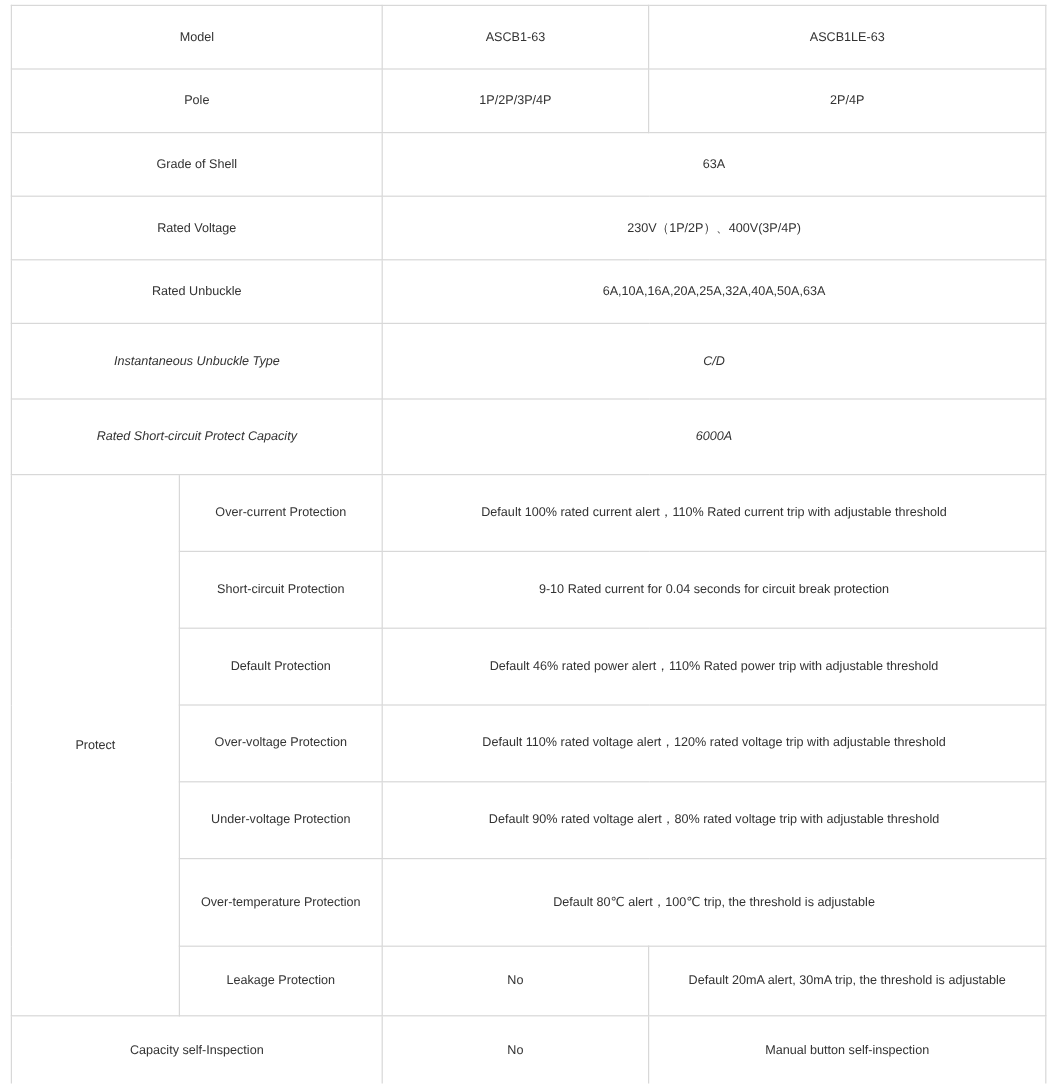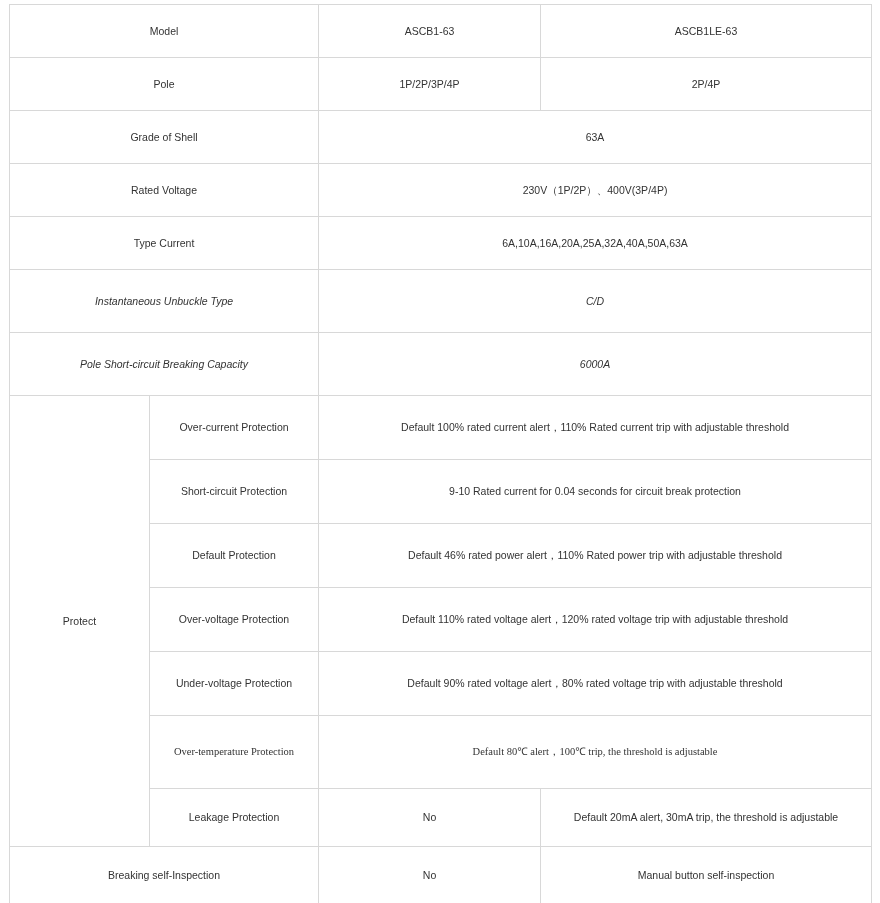--- a/index.html
+++ b/index.html
@@ -38,21 +38,21 @@
   }
   
   col.c-label-a { width: 140px; }
   col.c-label-b { width: 169px; }
   col.c-val-1   { width: 222px; }
   col.c-val-2   { width: 331px; }
 
   tr.r-h53 td { height: 53px; }
   tr.r-h63 td { height: 63px; font-style: italic; }
   tr.r-h64 td { height: 64px; }
-  tr.r-h73 td { height: 73px; font-family: Liberation Serif, serif; }
+  tr.r-h73 td { height: 73px; }
   tr.r-h58 td { height: 58px; text-align: center; }
 
   td.cell-label {
     color: #333333;
   }
   td.cell-value {
     color: #333333;
     margin-left: 20px;
   }
 </style>
@@ -85,31 +85,31 @@
         <td class="cell-label" colspan="2">Grade of Shell</td>
         <td class="cell-value" colspan="2">63A</td>
       </tr>
 
       <tr class="r-h53">
         <td class="cell-label" colspan="2">Rated Voltage</td>
         <td class="cell-value" colspan="2">230V（1P/2P）、400V(3P/4P)</td>
       </tr>
 
       <tr class="r-h53">
-        <td class="cell-label" colspan="2">Type Current</td>
+        <td class="cell-label" colspan="2">Rated Unbuckle</td>
         <td class="cell-value" colspan="2">6A,10A,16A,20A,25A,32A,40A,50A,63A</td>
       </tr>
 
       <tr class="r-h63">
         <td class="cell-label" colspan="2">Instantaneous Unbuckle Type</td>
         <td class="cell-value" colspan="2">C/D</td>
       </tr>
 
       <tr class="r-h63">
-        <td class="cell-label" colspan="2">Pole Short-circuit Breaking Capacity</td>
+        <td class="cell-label" colspan="2">Rated Short-circuit Protect Capacity</td>
         <td class="cell-value" colspan="2">6000A</td>
       </tr>
 
       <tr class="r-h64">
         <td class="cell-label" rowspan="7">Protect</td>
         <td class="cell-label">Over-current Protection</td>
         <td class="cell-value" colspan="2">Default 100% rated current alert，110% Rated current trip with adjustable threshold</td>
       </tr>
 
       <tr class="r-h64">
@@ -137,20 +137,20 @@
         <td class="cell-value" colspan="2">Default 80℃ alert，100℃ trip, the threshold is adjustable</td>
       </tr>
 
       <tr class="r-h58">
         <td class="cell-label">Leakage Protection</td>
         <td class="cell-value">No</td>
         <td class="cell-value">Default 20mA alert, 30mA trip, the threshold is adjustable</td>
       </tr>
 
       <tr class="r-h58">
-        <td class="cell-label" colspan="2">Breaking self-Inspection</td>
+        <td class="cell-label" colspan="2">Capacity self-Inspection</td>
         <td class="cell-value">No</td>
         <td class="cell-value">Manual button self-inspection</td>
       </tr>
 
     </tbody>
   </table>
 </div>
 
 </body></html>

